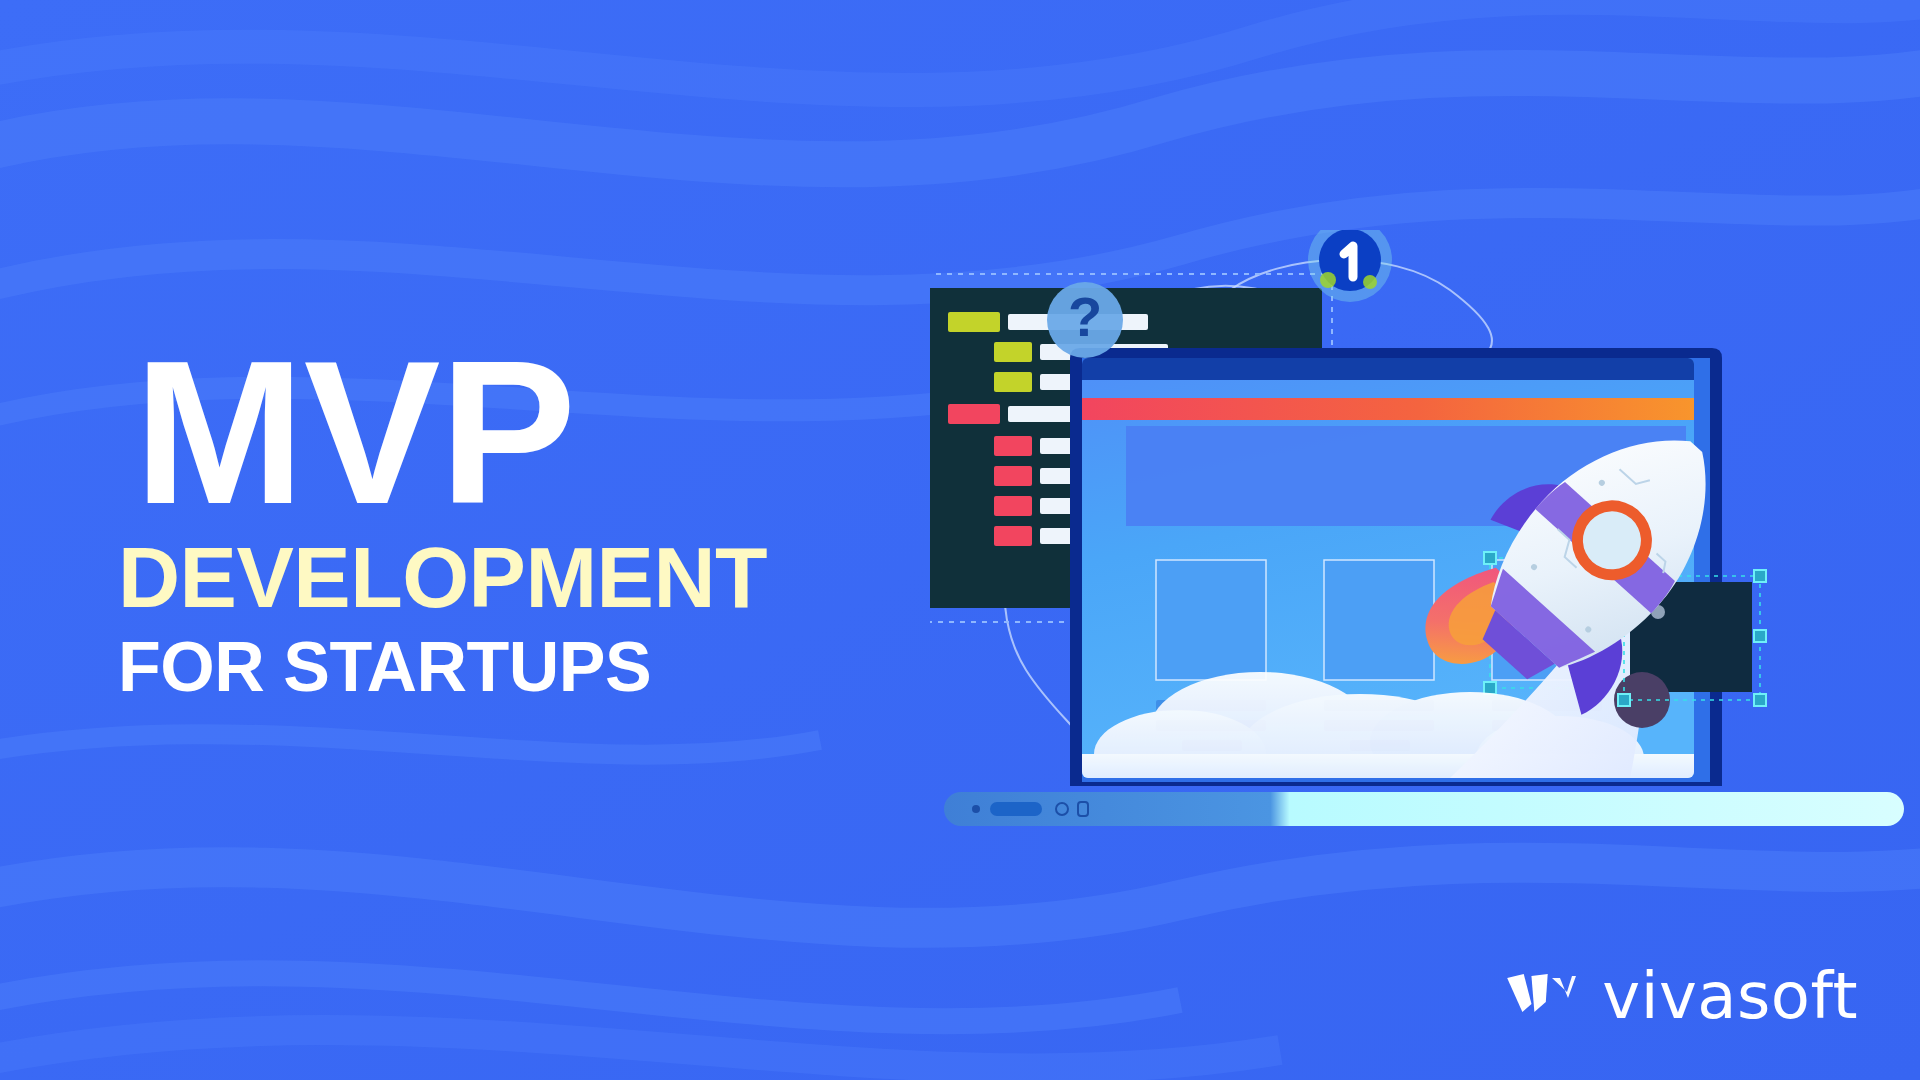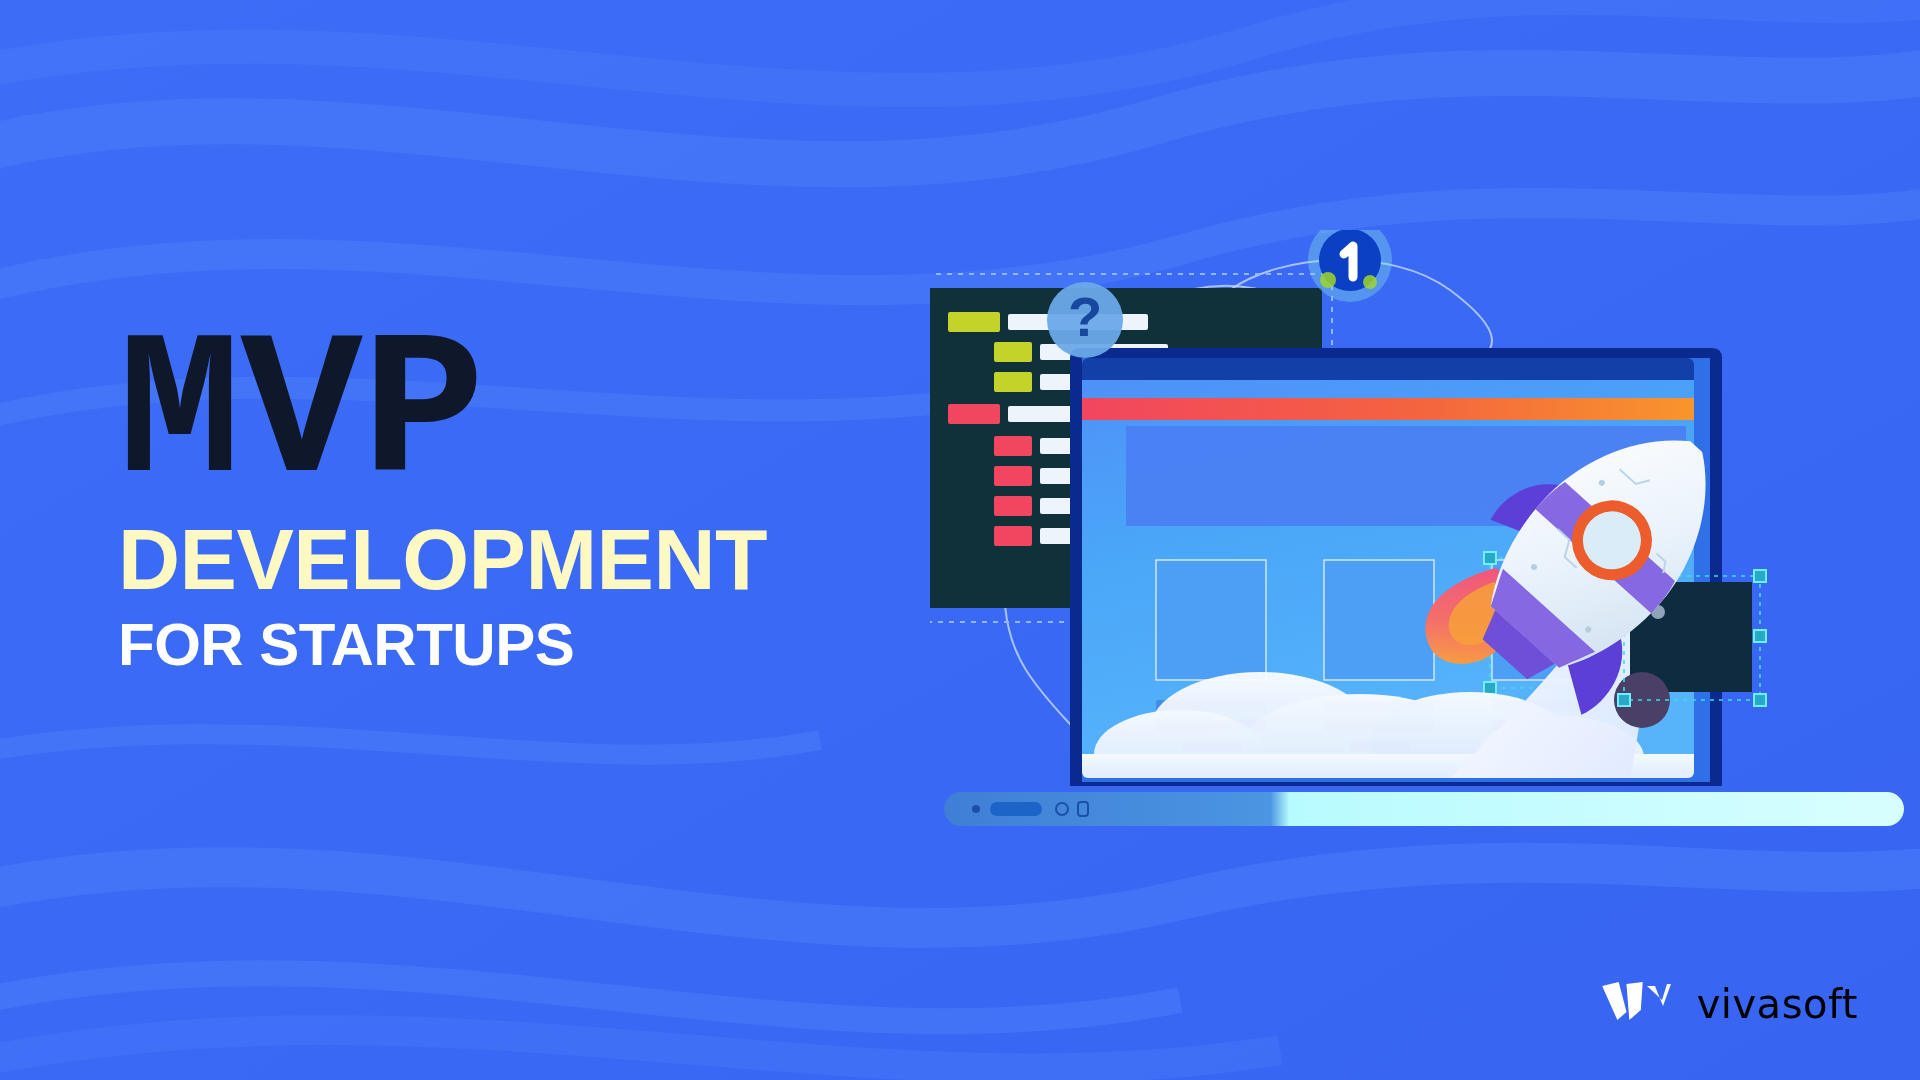--- a/index.html
+++ b/index.html
@@ -17,40 +17,40 @@
   .waves{position:absolute;inset:0;overflow:hidden;}
   .waves svg{display:block;width:1920px;height:1080px;}
 
   
   .headline{
     position:absolute;left:118px;top:330px;width:880px;
     color:#ffffff;
   }
   .mvp{
     font-size:205px;line-height:0.84;font-weight:bold;
-    letter-spacing:-1px;margin:0;color:#0f172a;
-    font-family:Liberation Mono, monospace;
+    letter-spacing:-1px;margin:16px;color:#ffffff;
+    font-family:Liberation Sans, sans-serif;
   }
   .line2{
     font-size:86px;line-height:1.02;font-weight:bold;margin:0;
     letter-spacing:-0.5px;color:#fef9c3;margin-top:14px;
   }
   .line3{
-    font-size:60px;line-height:1.02;font-weight:bold;margin:0;
+    font-size:70px;line-height:1.02;font-weight:bold;margin:0;
     letter-spacing:-0.5px;color:#ffffff;margin-top:10px;
   }
 
   
   .logo{
     position:absolute;right:62px;bottom:52px;
     display:flex;align-items:center;gap:22px;
   }
   .logo-mark{width:74px;height:48px;flex:none;}
   .logo-text{
-    color:#000000;font-size:40px;font-weight:500;letter-spacing:0.5px;
+    color:#ffffff;font-size:64px;font-weight:500;letter-spacing:0.5px;
     line-height:1;font-family:"DejaVu Sans","Liberation Sans",sans-serif;
   }
 
   
   .illustration{position:absolute;left:930px;top:230px;width:990px;height:700px;}
   .illustration svg{display:block;}
 </style>
 </head>
 <body>
 

